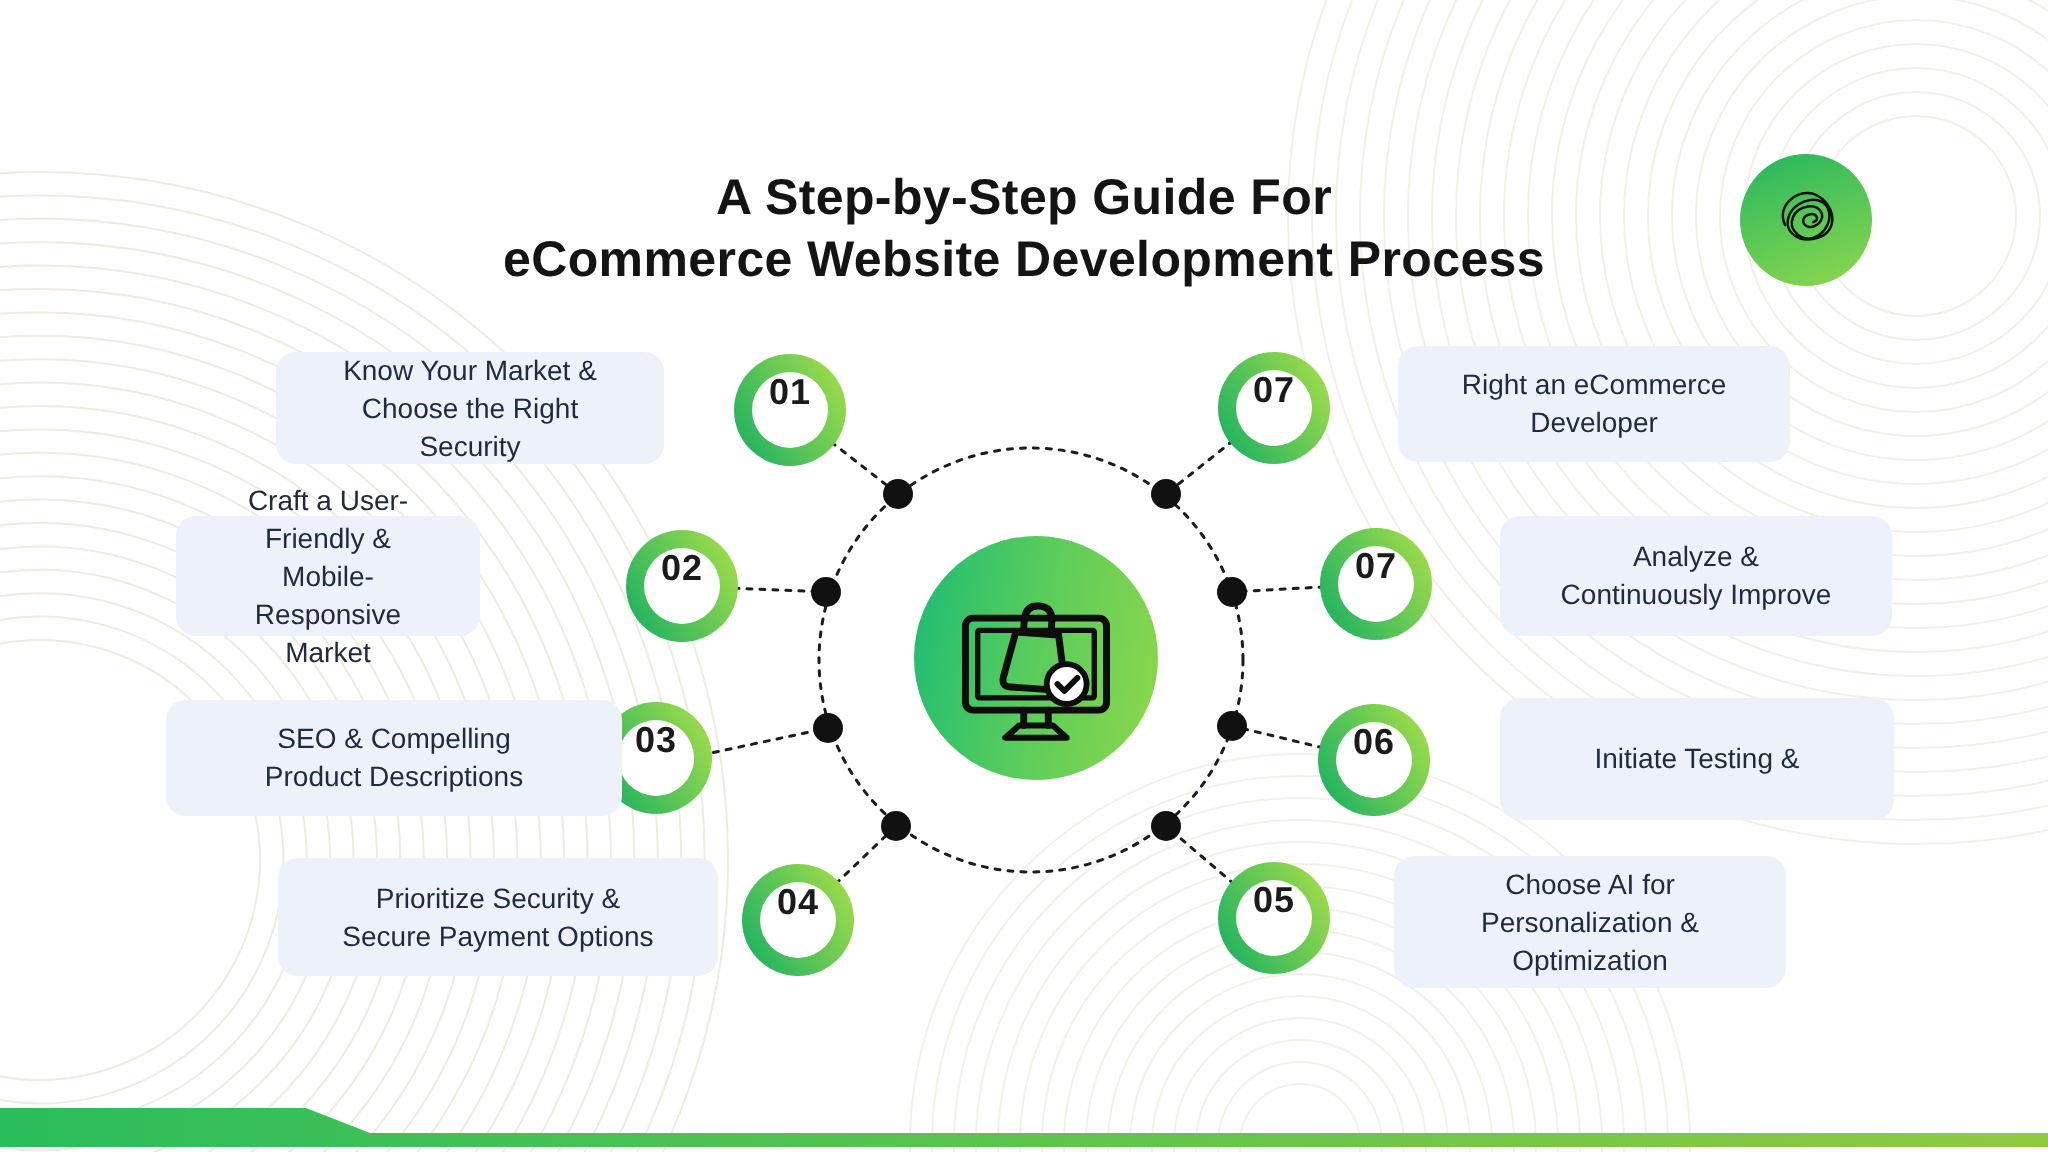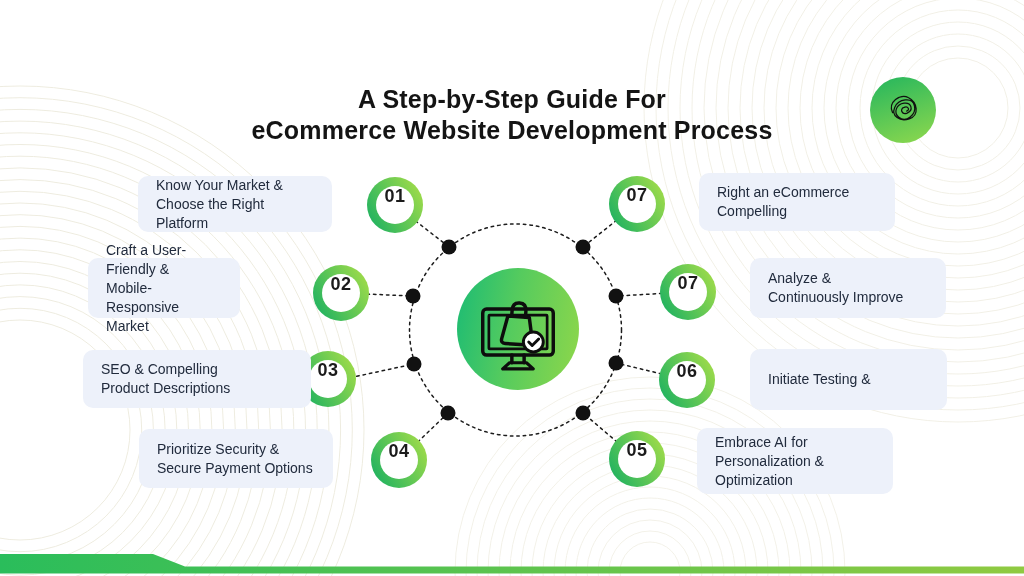--- a/index.html
+++ b/index.html
@@ -18,21 +18,21 @@
     position:absolute;left:870px;top:77px;width:66px;height:66px;border-radius:50%;
     background:linear-gradient(160deg,#2eb95c 10%,#8ad74e 95%);
     display:flex;align-items:center;justify-content:center;
   }
   .logo svg{width:52px;height:52px;}
   
   .box{
     position:absolute;background:#edf1fa;border-radius:10px;
     color:#212b3d;font-size:14px;font-weight:500;line-height:19px;
     display:flex;flex-direction:column;justify-content:center;
-    padding:0 18px;box-sizing:border-box;
+    padding:0 18px;box-sizing:border-box;text-align:center;
   }
   
   .num{
     position:absolute;width:56px;height:56px;border-radius:50%;
     background:linear-gradient(60deg,#29b55f 15%,#9edb4a 90%);
     display:flex;align-items:center;justify-content:center;
   }
   .num .inner{
     width:38px;height:38px;border-radius:50%;background:#ffffff;
     display:flex;align-items:flex-start;justify-content:center;
@@ -215,44 +215,44 @@
       </div>
   </div>
   <div class="num" style="left:609px;top:176px">
     <div class="inner">
         <span>07</span>
       </div>
   </div>
 
   <div class="box" style="left:138px;top:176px;width:194px;height:56px">
     <div>Know Your Market &amp;</div>
-    <div>Choose the Right Platform</div>
+    <div>Choose the Right Security</div>
   </div>
   <div class="box" style="left:88px;top:258px;width:152px;height:60px">
     <div>Craft a User-Friendly &amp;</div>
     <div>Mobile-Responsive Market</div>
   </div>
   <div class="box" style="left:83px;top:350px;width:228px;height:58px">
     <div>SEO &amp; Compelling</div>
     <div>Product Descriptions</div>
   </div>
-  <div class="box" style="left:139px;top:429px;width:194px;height:59px">
+  <div class="box" style="left:139px;top:429px;width:220px;height:59px">
     <div>Prioritize Security &amp;</div>
     <div>Secure Payment Options</div>
   </div>
   <div class="box" style="left:697px;top:428px;width:196px;height:66px">
-    <div>Embrace AI for</div>
+    <div>Choose AI for</div>
     <div>Personalization &amp;</div>
     <div>Optimization</div>
   </div>
   <div class="box" style="left:750px;top:349px;width:197px;height:61px">
     <div>Initiate Testing &amp;</div>
   </div>
   <div class="box" style="left:750px;top:258px;width:196px;height:60px">
     <div>Analyze &amp;</div>
     <div>Continuously Improve</div>
   </div>
   <div class="box" style="left:699px;top:173px;width:196px;height:58px">
     <div>Right an eCommerce</div>
-    <div>Compelling</div>
+    <div>Developer</div>
   </div>
 
 </div>
 
 </body></html>

